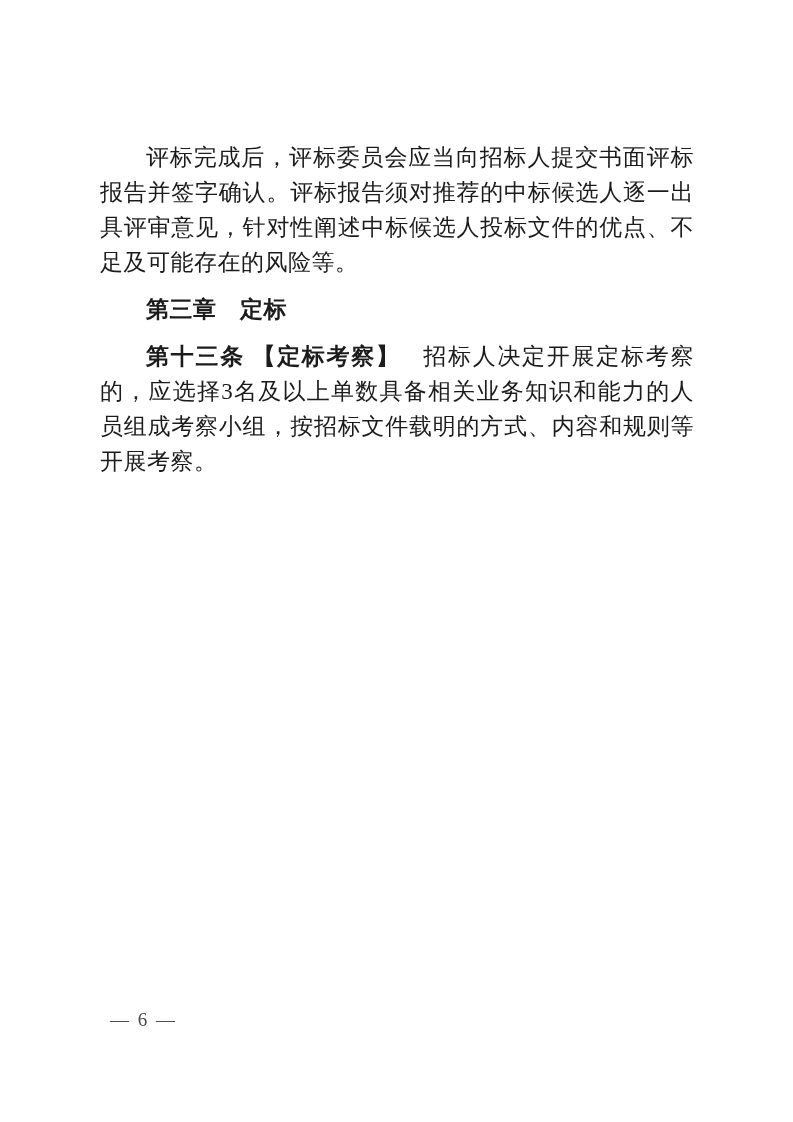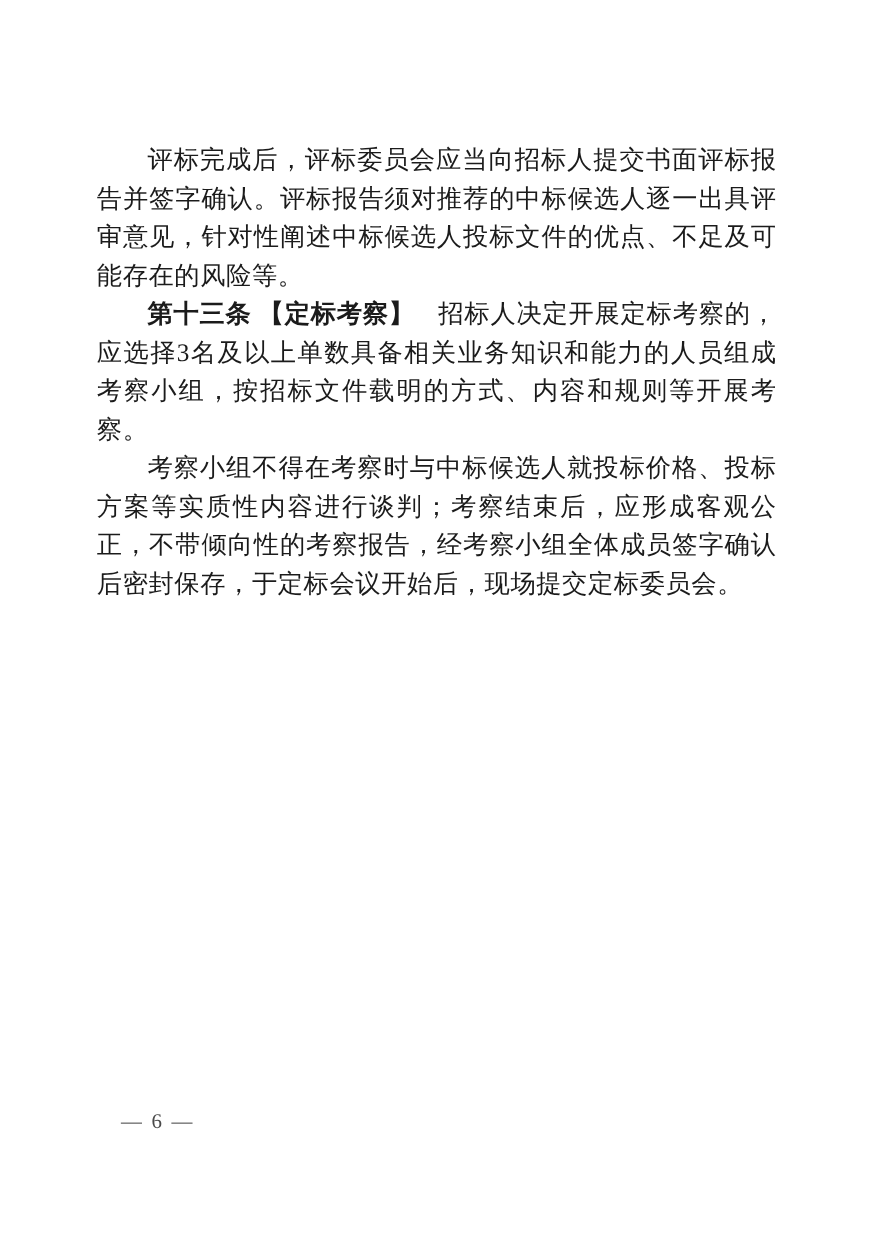--- a/index.html
+++ b/index.html
@@ -16,21 +16,21 @@
     color: #1b1b1b;
     overflow: hidden;
   }
   .content {
     position: absolute;
     left: 88px;
     top: 128px;
     width: 618px;
   }
   p.body-para {
-    margin: 0;
+    margin: 12px;
     font-size: 23px;
     line-height: 35px;
     text-align: justify;
     text-indent: 2em;
     letter-spacing: 0.5px;
     font-family: Liberation Serif, serif;
   }
   p.body-para .lead {
     font-weight: bold;
     margin-right: 0.65em;
@@ -64,27 +64,25 @@
 <div class="page">
 
   <div class="content">
 
     <p class="body-para">
       <span>评标完成后，评标委员会应当向招标人提交书面评标报告并签字确认。评标报告须对推荐的中标候选人逐一出具评审意见，针对性阐述中标候选人投标文件的优点、不足及可能存在的风险等。</span>
     </p>
 
 
 
+    <p class="body-para chapter-heading">第三章　定标</p>
 
     <p class="body-para after-heading">
       <span class="lead">第十三条 【定标考察】</span>
       <span>招标人决定开展定标考察的，应选择3名及以上单数具备相关业务知识和能力的人员组成考察小组，按招标文件载明的方式、内容和规则等开展考察。</span>
     </p>
 
-    <p class="body-para">
-      <span>考察小组不得在考察时与中标候选人就投标价格、投标方案等实质性内容进行谈判；考察结束后，应形成客观公正，不带倾向性的考察报告，经考察小组全体成员签字确认后密封保存，于定标会议开始后，现场提交定标委员会。</span>
-    </p>
 
   </div>
 
   <div class="footer">— 6 —</div>
 
 </div>
 
 </body></html>

